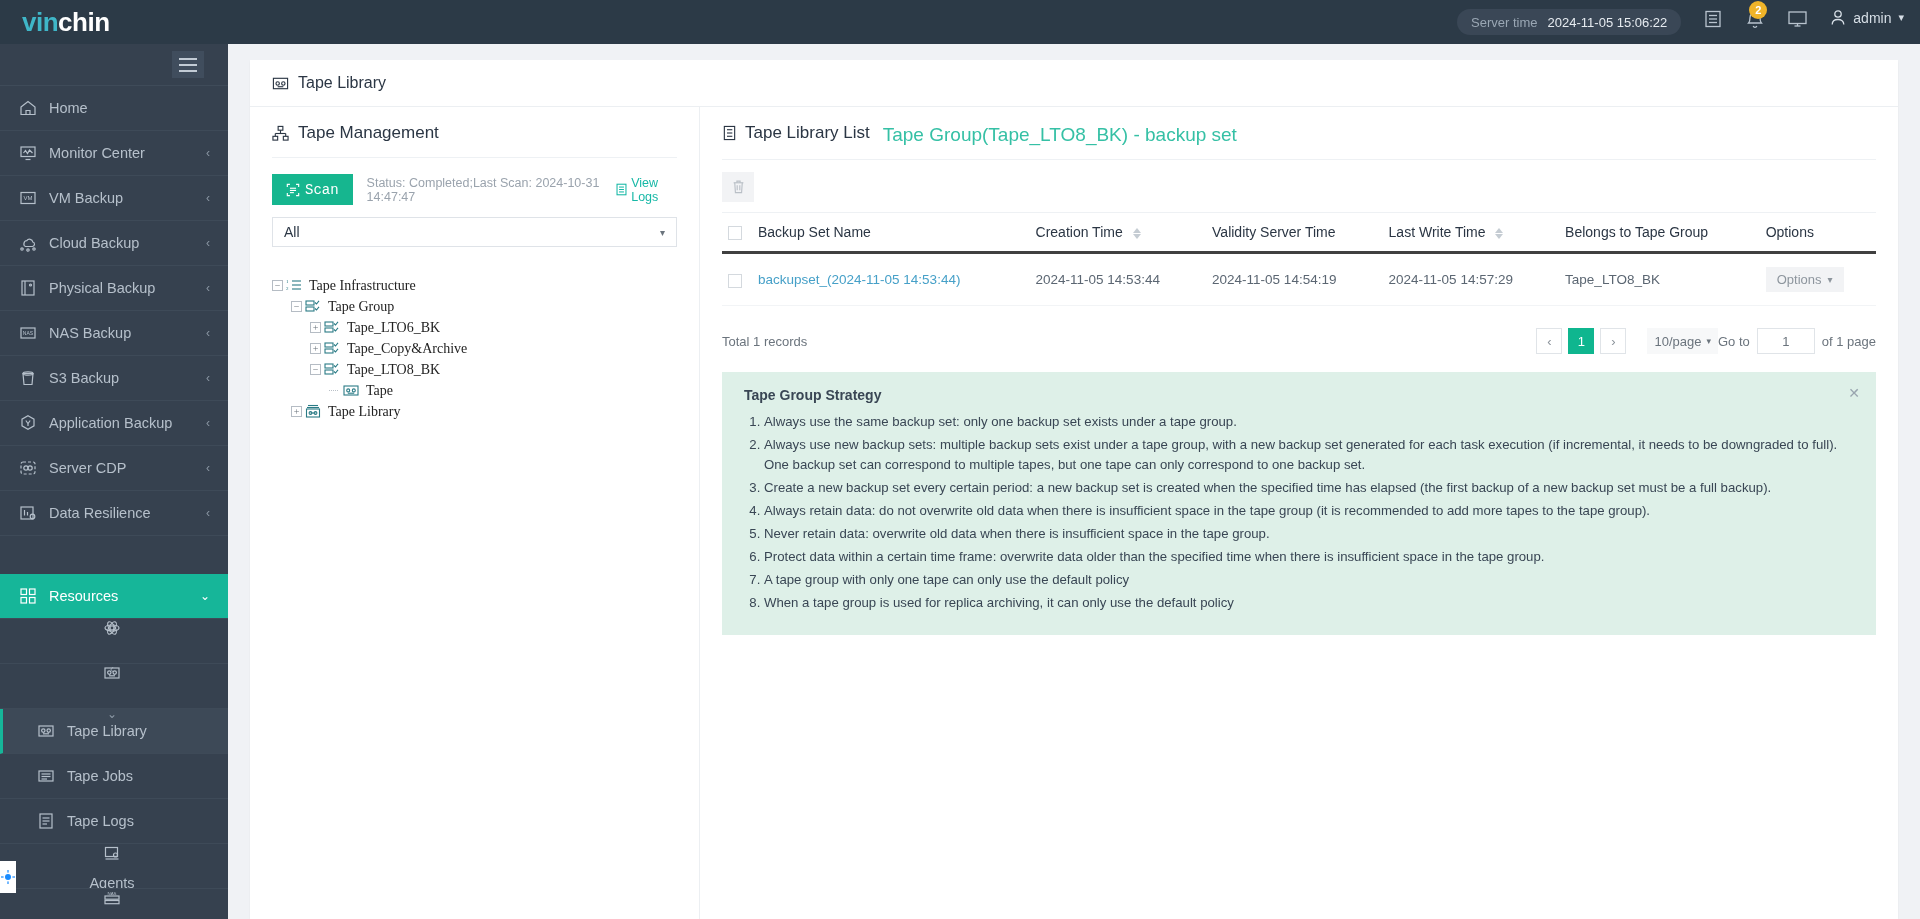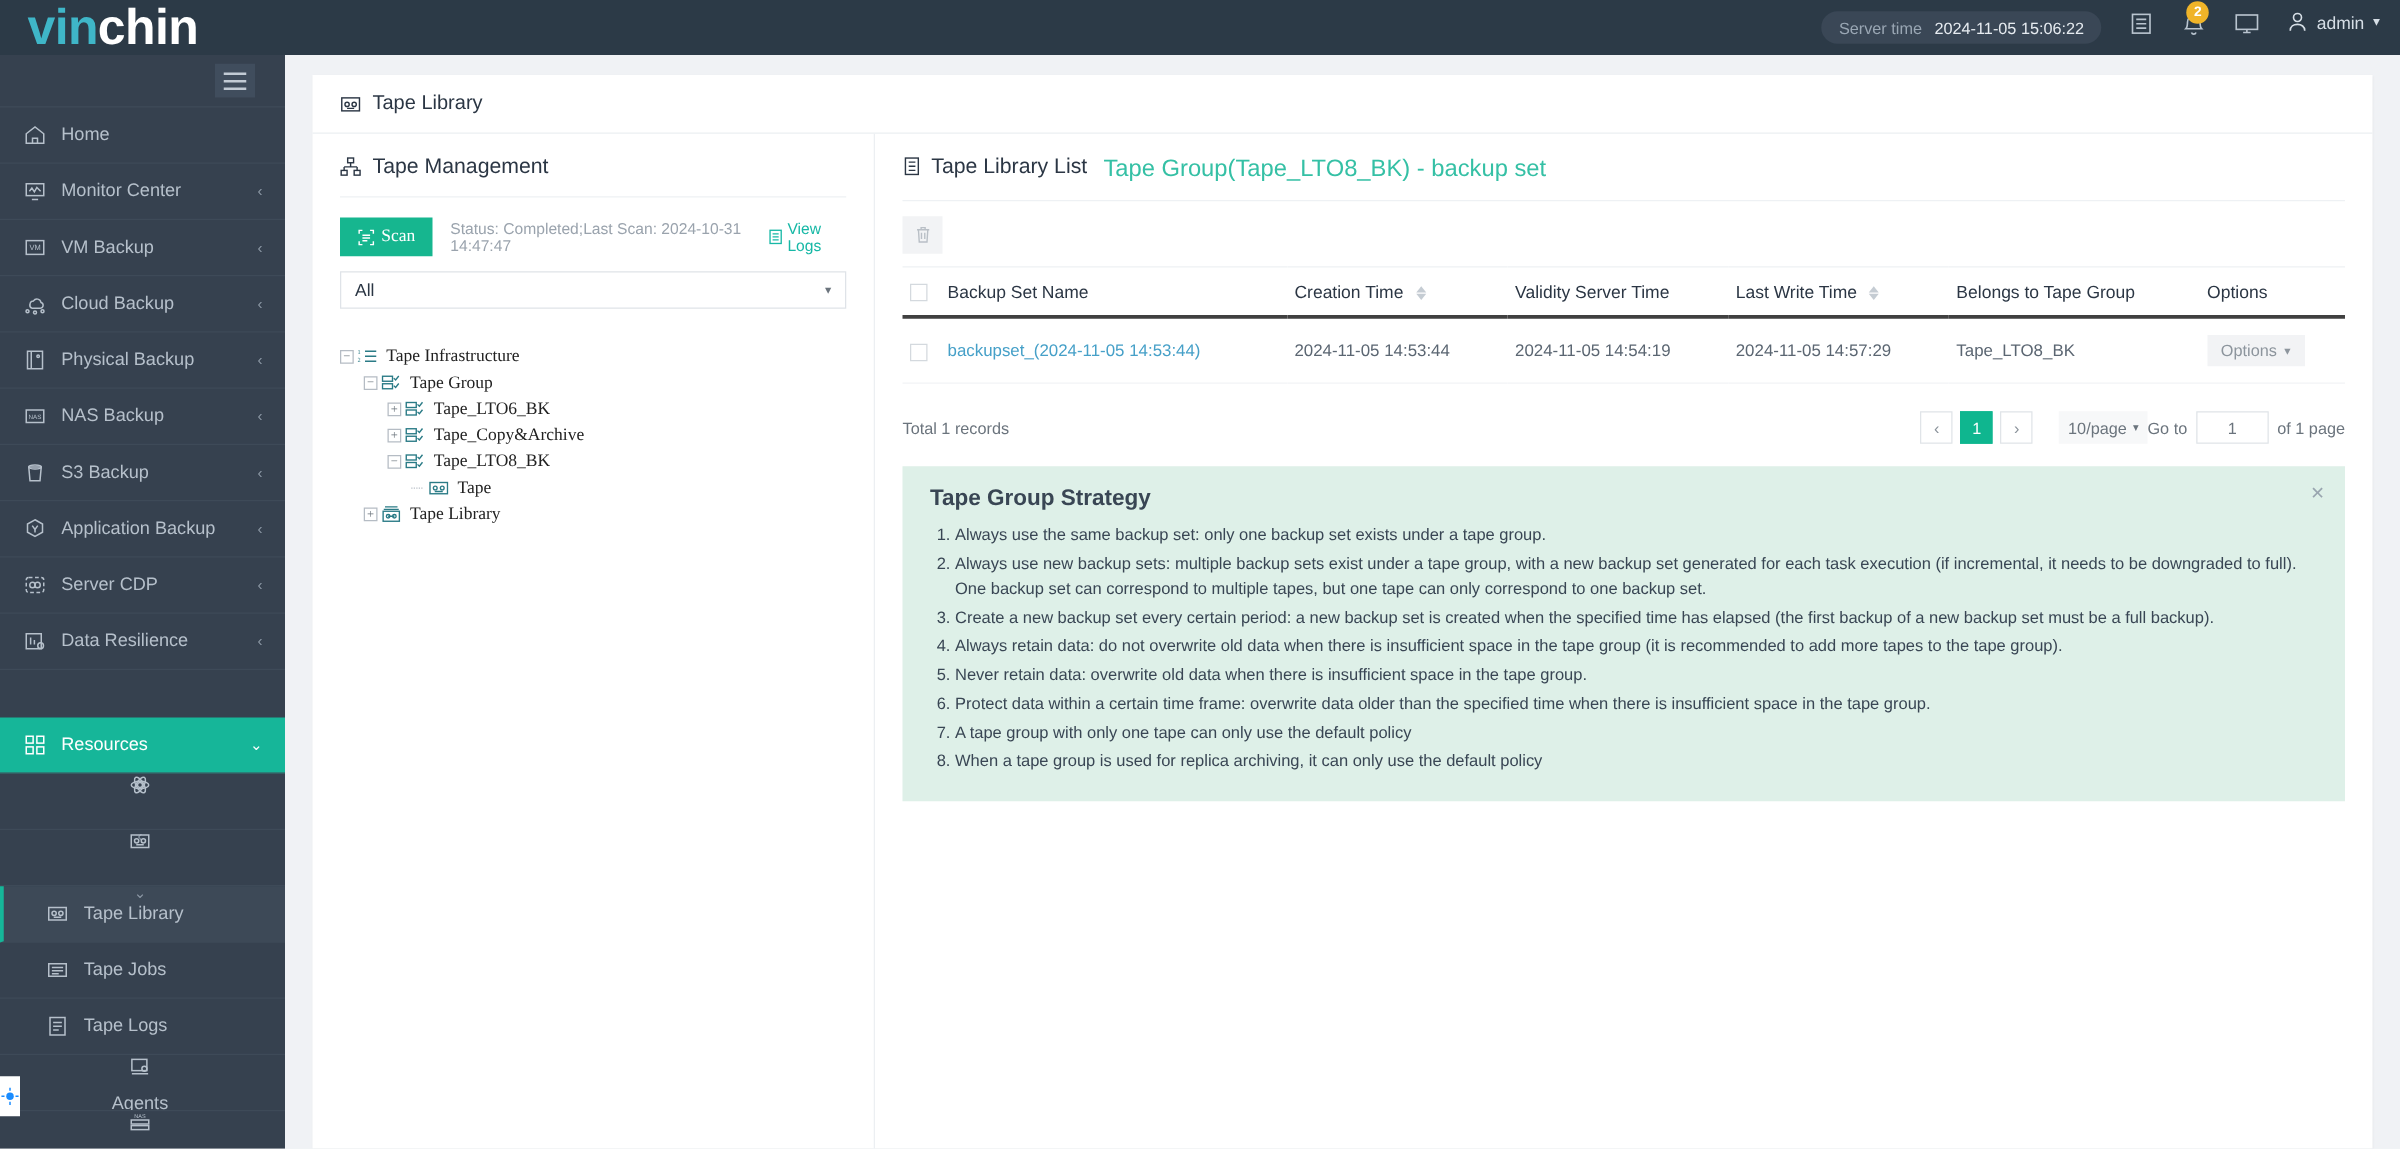--- a/index.html
+++ b/index.html
@@ -13,21 +13,21 @@
 
   
   .topbar {
     height: 44px; min-height: 44px;
     background: #2c3a47;
     display: flex; align-items: center;
     position: relative; z-index: 30;
   }
   .logo {
     width: 228px; padding-left: 22px;
-    font-size: 40px; font-weight: 700; letter-spacing: -0.5px;
+    font-size: 26px; font-weight: 700; letter-spacing: -0.5px;
     line-height: 1;
   }
   .logo .a { color: #3fb6c8; }
   .logo .b { color: #ffffff; }
   .topbar-right {
     margin-left: auto; display: flex; align-items: flex-start;
     padding-right: 16px; gap: 22px;
   }
   .server-time {
     background: #3a4756; border-radius: 16px;
@@ -118,21 +118,21 @@
   .pane-title {
     display: flex; align-items: center; gap: 9px;
     font-size: 17px; color: #2b3644; padding-bottom: 14px;
     border-bottom: 1px solid #eef1f4;
   }
   .scan-row { display: flex; align-items: center; gap: 14px; padding: 16px 0 12px 0; }
   .btn-scan {
     background: #16b68f; color: #fff; border: none;
     height: 31px; padding: 0 14px; font-size: 14px;
     display: flex; align-items: center; gap: 5px; cursor: pointer;
-    font-family: Liberation Serif, serif;
+    font-family: Liberation Mono, monospace;
   }
   .status-txt { font-size: 12.5px; color: #9aa3ad; display: flex; align-items: center; gap: 4px; flex-wrap: nowrap; }
   .view-logs { color: #17b8a6; cursor: pointer; display: inline-flex; align-items: center; gap: 3px; margin-left: 5px; }
   .select-box {
     height: 30px; border: 1px solid #dfe3e8; background: #fff;
     display: flex; align-items: center; justify-content: space-between;
     padding: 0 11px; font-size: 14px; color: #2b3644; cursor: pointer;
     margin-bottom: 14px;
   }
   .tree { font-family: "Liberation Serif", serif; font-size: 14px; color: #222; padding-top: 14px; }
@@ -194,21 +194,21 @@
   }
   .pg-input {
     width: 58px; height: 26px; border: 1px solid #e0e4e8; background: #fff;
     text-align: center; font-size: 13px; color: #6b747d; margin: 0 7px;
     font-family: inherit;
   }
   .strategy {
     background: #def0e8; margin: 4px 0 16px 0; padding: 15px 22px 18px 22px;
     position: relative; color: #394654;
   }
-  .strategy h4 { font-size: 18px; font-weight: 700; margin-bottom: 9px; }
+  .strategy h4 { font-size: 14px; font-weight: 700; margin-bottom: 9px; }
   .strategy ol { margin: 0; padding-left: 20px; }
   .strategy li { font-size: 13.2px; line-height: 1.45; margin-bottom: 4px; }
   .strategy .x { position: absolute; right: 16px; top: 13px; color: #99a5af; cursor: pointer; font-size: 14px; }
   svg { display: block; }
 </style>
 </head>
 <body>
 
 <div class="topbar">
   <div class="logo">

